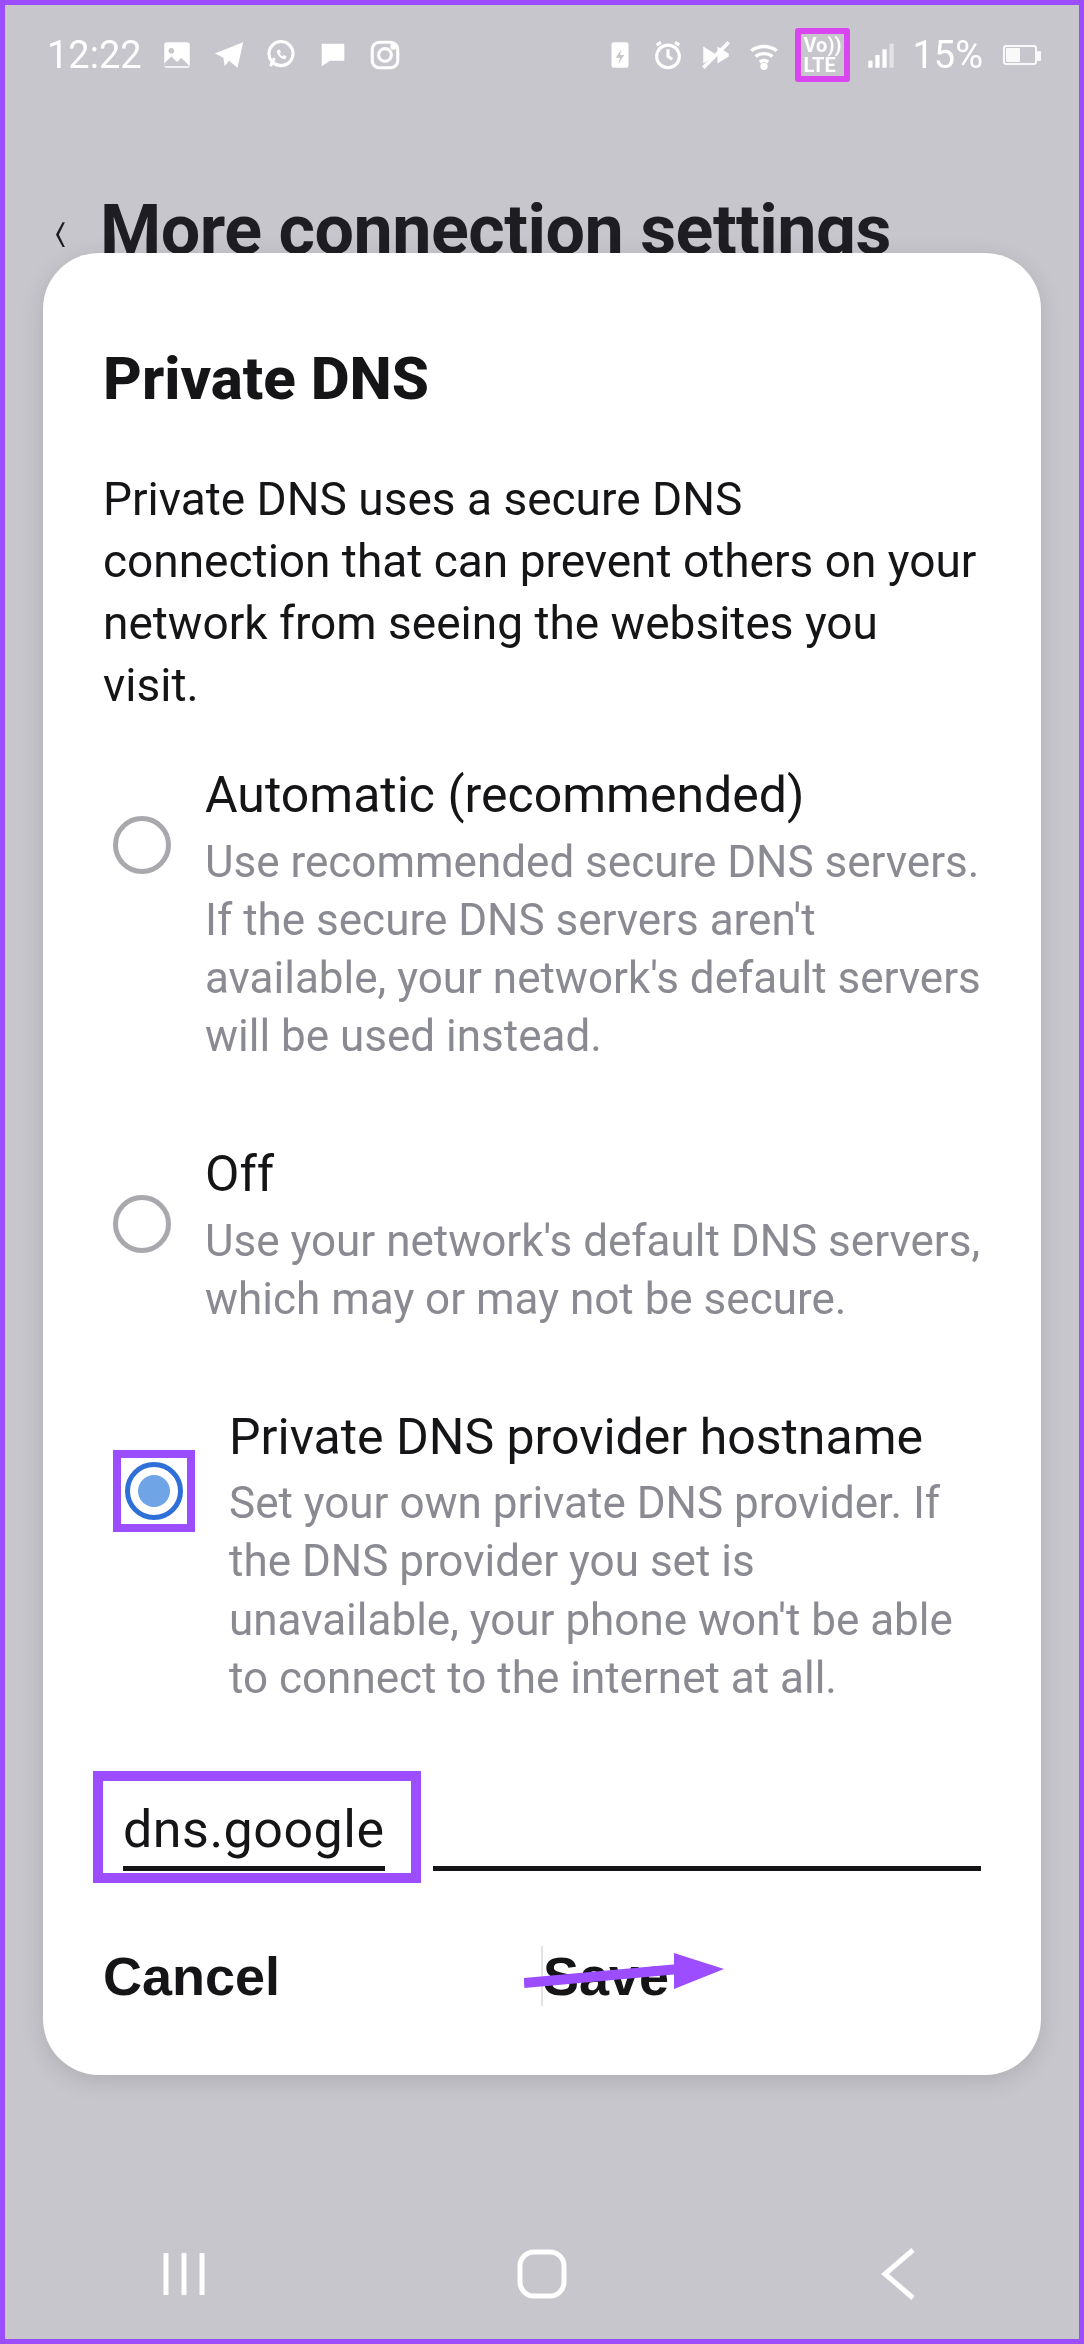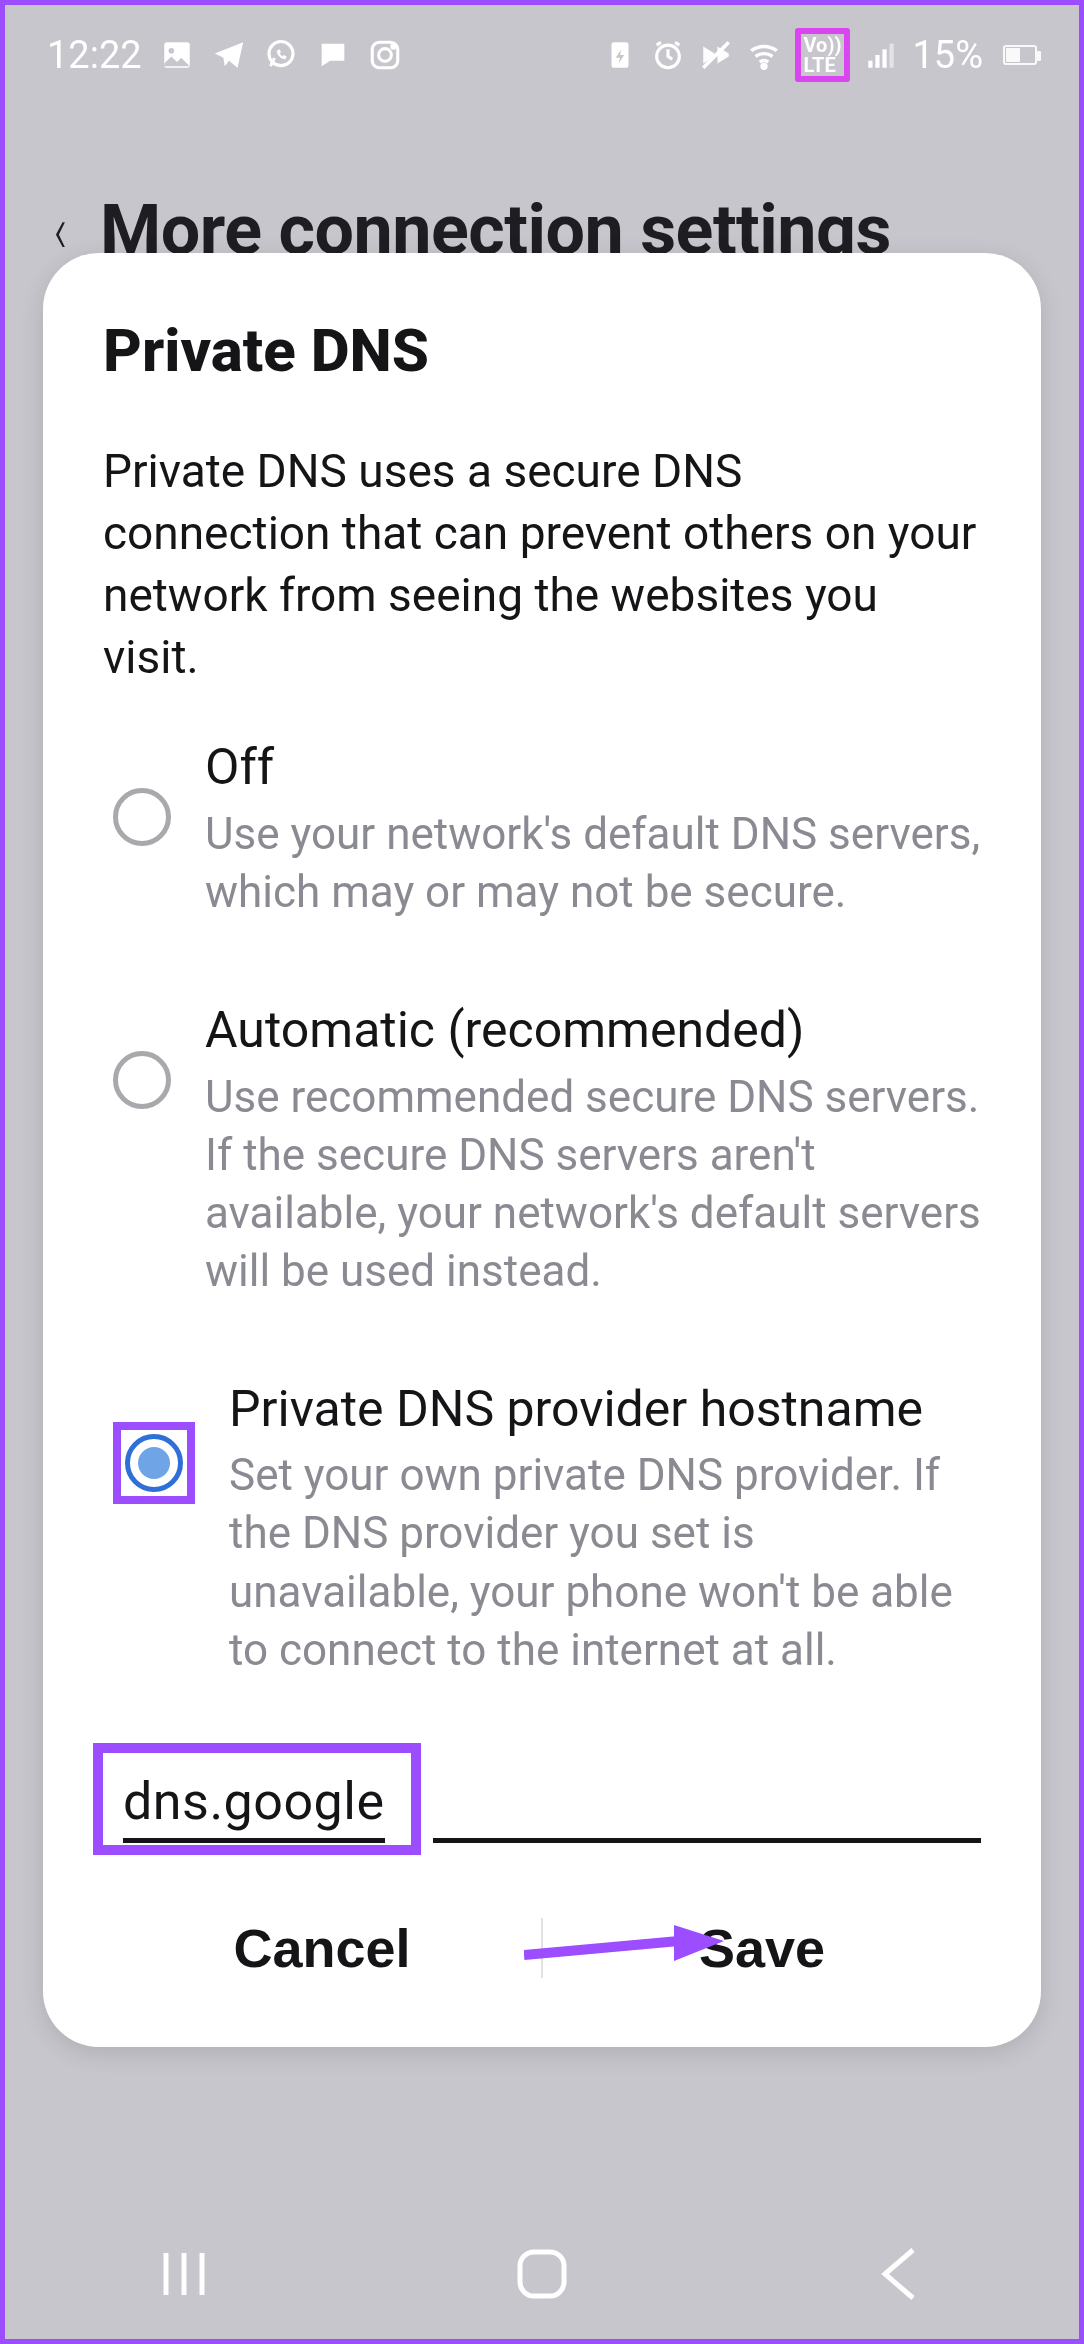--- a/index.html
+++ b/index.html
@@ -37,21 +37,21 @@
     position: absolute; top: 184px; left: 46px; right: 46px;
     display: flex; align-items: center; gap: 30px;
     color: #1e1e22;
   }
   .bg-header .chev { font-size: 64px; transform: scaleX(.7); font-weight: 300;}
   .bg-header .title { font-size: 70px; font-weight: 700; letter-spacing: -.5px; white-space: nowrap;}
   
   .dialog {
     position: absolute; top: 248px; left: 38px; right: 38px;
     background: #fff; border-radius: 56px;
-    padding: 62px 60px 44px 60px;
+    padding: 90px 60px 44px 60px;
     box-shadow: 0 6px 24px rgba(0,0,0,.12);
   }
   .dlg-title { font-size: 60px; font-weight: 800; color: #151518; margin-bottom: 54px; }
   .dlg-desc { font-size: 46px; color: #151518; line-height: 1.35; margin-bottom: 48px; }
   .options { display: flex; flex-direction: column; gap: 78px; padding-left: 10px; }
   .option { display: flex; gap: 34px; align-items: flex-start; }
   .radio {
     flex: 0 0 58px; width: 58px; height: 58px; border-radius: 50%;
     border: 5px solid #a8a8ad; margin-top: 52px;
     position: relative; background: #fff;
@@ -77,21 +77,21 @@
   .hostname-value { font-size: 52px; color: #151518; font-weight: 400; letter-spacing: .5px;}
   .hostname-underline { height: 5px; background: #151518; margin-top: 6px; width: 100%; }
   .underline-row { display:flex; align-items:flex-end; }
   .underline-row .rest { flex:1 1 auto; height:5px; background:#151518; margin-bottom: 12px;}
   
   .btn-row {
     display: flex; margin-top: 38px;
     position: relative;
   }
   .btn {
-    flex: 1 1 50%; text-align: center; font-size: 54px; font-weight: 700;
+    flex: 1 1 50%; text-align: left; font-size: 54px; font-weight: 700;
     color: #151518; padding: 24px 0; background: transparent; border: none;
   }
   .btn-sep { width: 2px; background: #e2e2e6; align-self: center; height: 60px;}
   
   .arrow-annot {
     position: absolute; top: 50%; left: 48%; transform: translateY(-50%);
     width: 200px; height: 46px; pointer-events: none;
   }
   .arrow-annot svg { width: 100%; height: 100%; }
   
@@ -191,30 +191,30 @@
 
 <div class="dialog">
   <div class="dlg-title">Private DNS</div>
   <div class="dlg-desc">Private DNS uses a secure DNS connection that can prevent others on your network from seeing the websites you visit.</div>
 
   <div class="options">
 
     <div class="option">
       <div class="radio"></div>
       <div class="opt-text">
-        <div class="opt-title">Off</div>
-        <div class="opt-sub">Use your network's default DNS servers, which may or may not be secure.</div>
+        <div class="opt-title">Automatic (recommended)</div>
+        <div class="opt-sub">Use recommended secure DNS servers. If the secure DNS servers aren't available, your network's default servers will be used instead.</div>
       </div>
     </div>
 
     <div class="option">
       <div class="radio"></div>
       <div class="opt-text">
-        <div class="opt-title">Automatic (recommended)</div>
-        <div class="opt-sub">Use recommended secure DNS servers. If the secure DNS servers aren't available, your network's default servers will be used instead.</div>
+        <div class="opt-title">Off</div>
+        <div class="opt-sub">Use your network's default DNS servers, which may or may not be secure.</div>
       </div>
     </div>
 
     <div class="option selected">
       <div class="radio-wrap annot-box">
         <div class="radio"></div>
       </div>
       <div class="opt-text">
         <div class="opt-title">Private DNS provider hostname</div>
         <div class="opt-sub">Set your own private DNS provider. If the DNS provider you set is unavailable, your phone won't be able to connect to the internet at all.</div>

